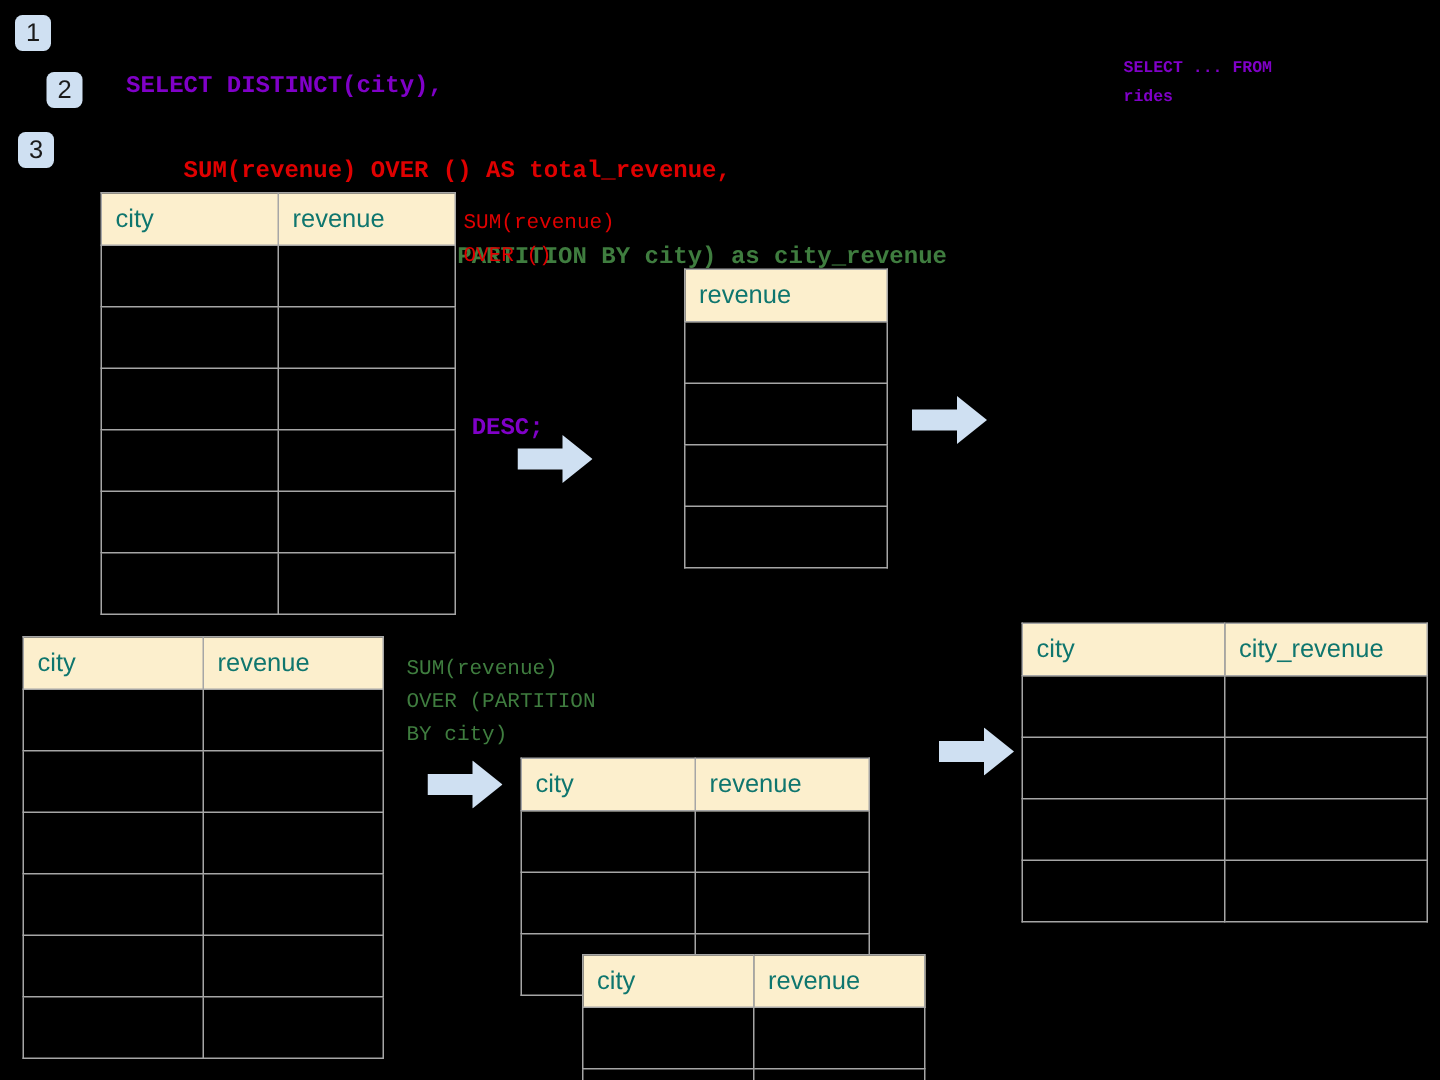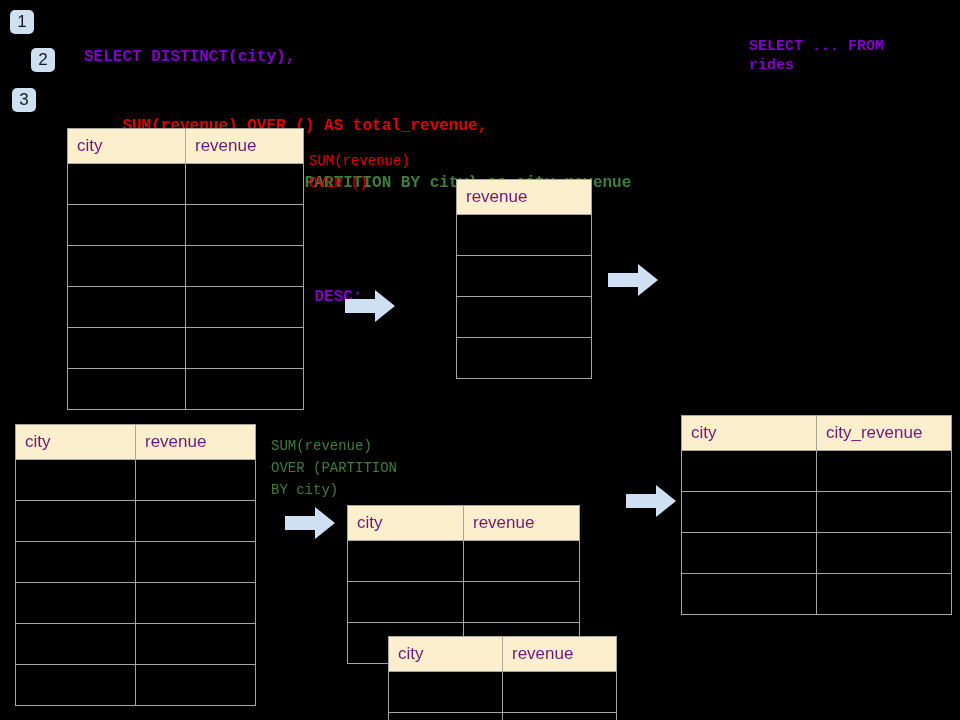--- a/index.html
+++ b/index.html
@@ -34,57 +34,57 @@
   .sql {
     position: absolute;
     font-family: "Liberation Mono", monospace;
     font-size: 16px;
     font-weight: bold;
     white-space: pre;
     letter-spacing: 0px;
   }
   .sql-line { height: 21px; white-space: pre; }
   .c-purple { color: #8000c8; }
-  .c-red    { color: #e00000; margin-top: 12px; }
+  .c-red    { color: #e00000; }
   .c-green  { color: #3f7d3f; }
 
   
   .annot {
     position: absolute;
     font-family: "Liberation Mono", monospace;
     font-size: 14px;
     font-weight: normal;
     white-space: pre;
     line-height: 22px;
   }
   .annot-sm {
     position: absolute;
     font-family: "Liberation Mono", monospace;
-    font-size: 15px;
+    font-size: 11px;
     font-weight: bold;
     white-space: pre;
     line-height: 19px;
     color: #8000c8;
   }
 
   
   .tbl {
     position: absolute;
     border-collapse: collapse;
     table-layout: fixed;
     background: #000000;
   }
   .tbl th, .tbl td {
     border: 1px solid #a6a6a6;
     padding: 0;
     margin: 0;
   }
   .tbl th {
     background: #fcefcd;
-    color: #701a75;
+    color: #0f766e;
     font-family: "Liberation Sans", sans-serif;
     font-size: 17px;
     font-weight: normal;
     text-align: left;
     padding: 6px 12px 6px 9px;
     height: 22px;
   }
   .tbl td {
     background: #000000;
     height: 40px;

